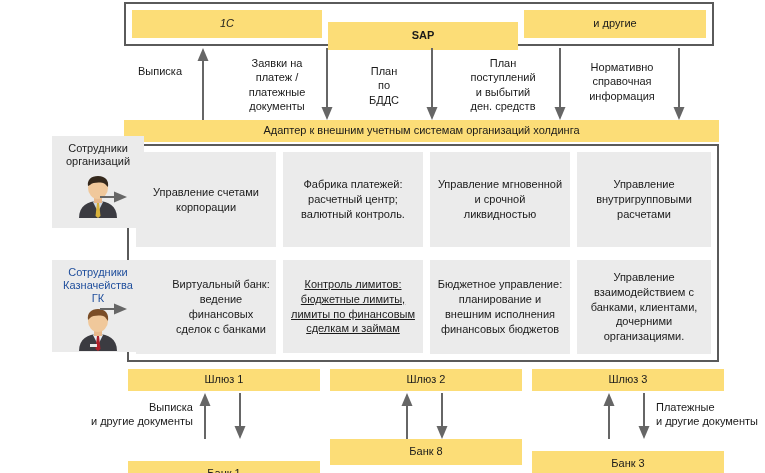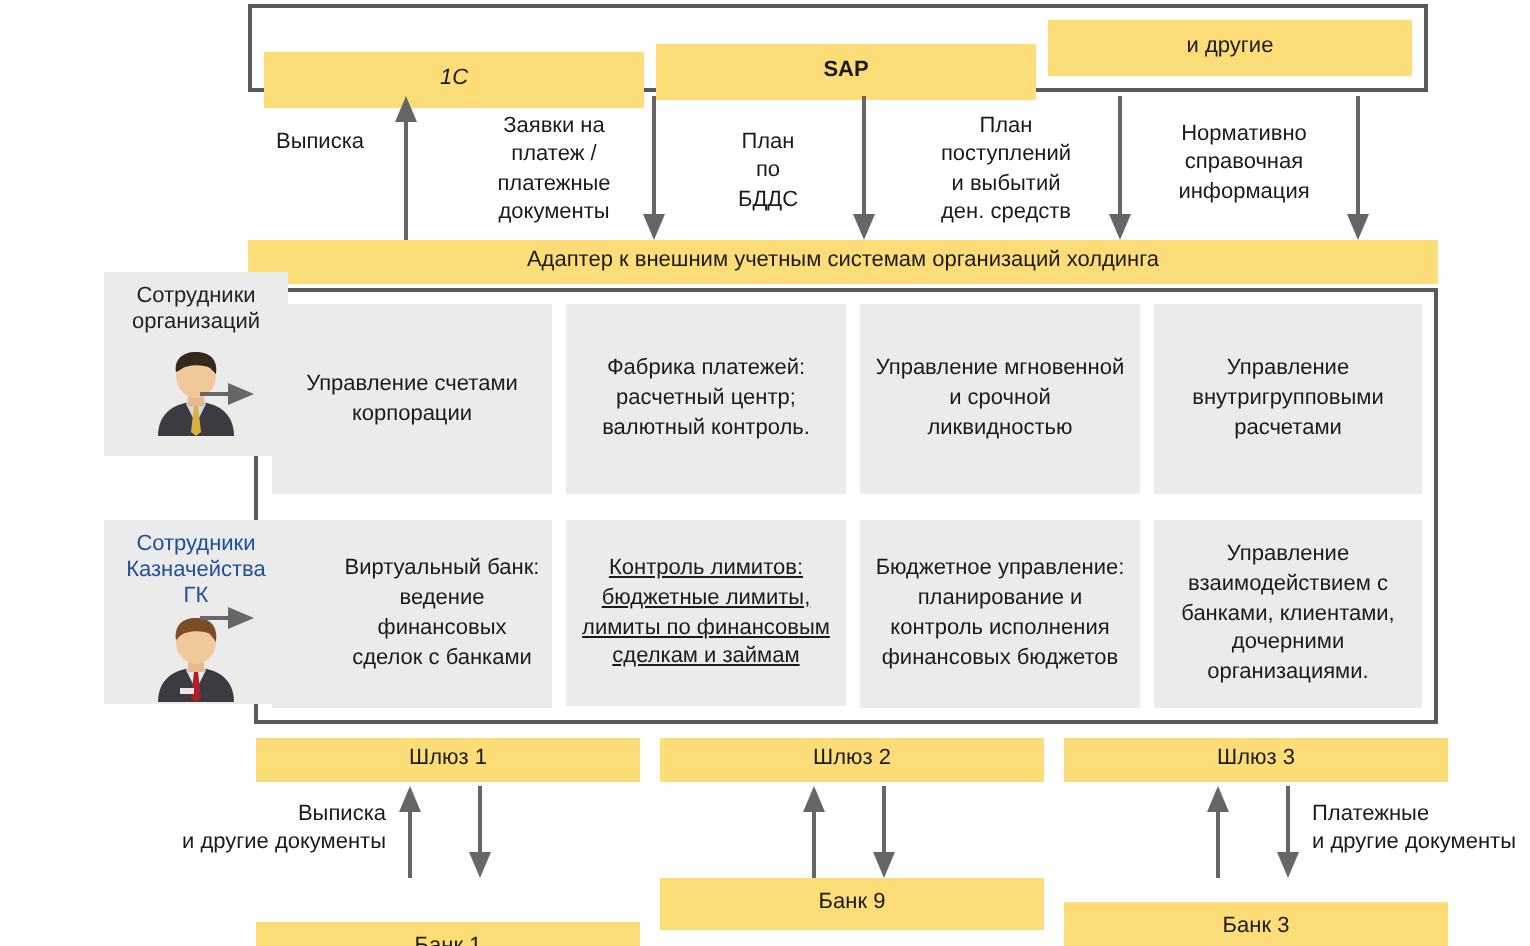--- a/index.html
+++ b/index.html
@@ -75,21 +75,21 @@
   .lbl.left   { text-align: left; }
 
   
   svg { display: block; overflow: visible; }
 </style>
 </head>
 <body>
 
 <div class="abs frame" style="left:124px; top:2px; width:590px; height:44px;"></div>
 
-<div class="abs ybox" style="left:132px; top:26px; width:190px; height:28px; font-size:11px;font-style:italic;">1С</div>
+<div class="abs ybox" style="left:132px; top:10px; width:190px; height:28px; font-size:11px;font-style:italic;">1С</div>
 
 <div class="abs ybox" style="left:328px; top:10px; width:190px; height:28px; font-size:11px; font-weight:bold;margin-top:12px;">SAP</div>
 
 <div class="abs ybox" style="left:524px; top:10px; width:182px; height:28px; font-size:11px;">и другие</div>
 
 <svg class="abs" style="left:196px; top:48px;" width="14" height="72" viewBox="0 0 14 72">
   <line x1="7" y1="72" x2="7" y2="12" stroke="#666666" stroke-width="2"></line>
   <polygon points="7,0 1.5,13 12.5,13" fill="#666666"></polygon>
 </svg>
 <div class="abs lbl center" style="left: 128px; top: 64px; width: 64px; white-space: pre-line;">Выписка</div>
@@ -146,21 +146,21 @@
 
 <div class="abs gbox" style="left: 136px; top: 260px; width: 140px; height: 94px; white-space: pre-line; padding-left: 36px;">Виртуальный банк:
 ведение финансовых
 сделок с банками</div>
 <div class="abs gbox" style="left: 283px; top: 260px; width: 140px; height: 93px; white-space: pre-line; text-decoration: underline;">Контроль лимитов:
 бюджетные лимиты,
 лимиты по финансовым
 сделкам и займам</div>
 <div class="abs gbox" style="left: 430px; top: 260px; width: 140px; height: 94px; white-space: pre-line;">Бюджетное управление:
 планирование и
-контроль исполнения
+внешним исполнения
 финансовых бюджетов</div>
 <div class="abs gbox" style="left: 577px; top: 260px; width: 134px; height: 94px; white-space: pre-line;">Управление
 взаимодействием с
 банками, клиентами,
 дочерними
 организациями.</div>
 
 <div class="abs actor" style="left:8px; top:136px; width:92px; height:92px;">
   <div class="actor-label" style="white-space:pre-line;">Сотрудники
 организаций</div>
@@ -240,14 +240,14 @@
   <line x1="7" y1="0" x2="7" y2="34" stroke="#666666" stroke-width="2"></line>
   <polygon points="7,46 1.5,33 12.5,33" fill="#666666"></polygon>
 </svg>
 
 <div class="abs lbl right" style="left: 60px; top: 400px; width: 133px; white-space: pre-line;">Выписка
 и другие документы</div>
 <div class="abs lbl left" style="left: 656px; top: 400px; width: 110px; white-space: pre-line;">Платежные
 и другие документы</div>
 
 <div class="abs ybox" style="left:128px; top:461px; width:192px; height:26px; font-size:11px;">Банк 1</div>
-<div class="abs ybox" style="left:330px; top:439px; width:192px; height:26px; font-size:11px;">Банк 9</div>
+<div class="abs ybox" style="left:330px; top:439px; width:192px; height:26px; font-size:11px;">Банк 8</div>
 <div class="abs ybox" style="left:532px; top:439px; width:192px; height:26px; font-size:11px;margin-top:12px;">Банк 3</div>
 
 </body></html>

